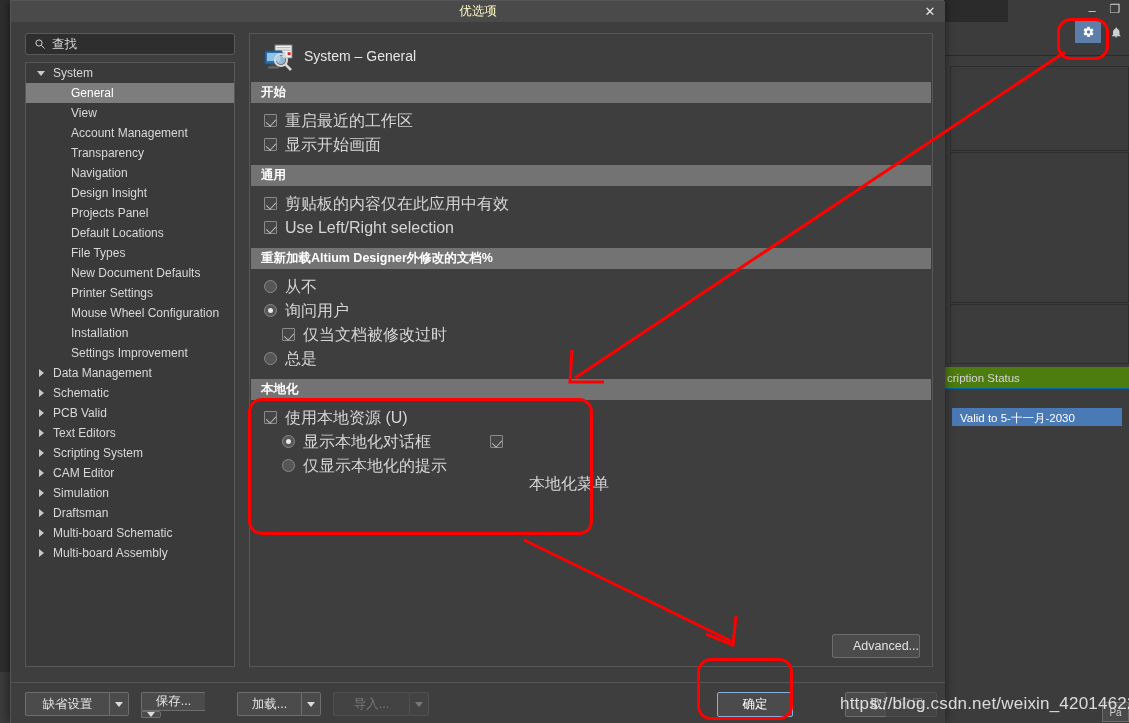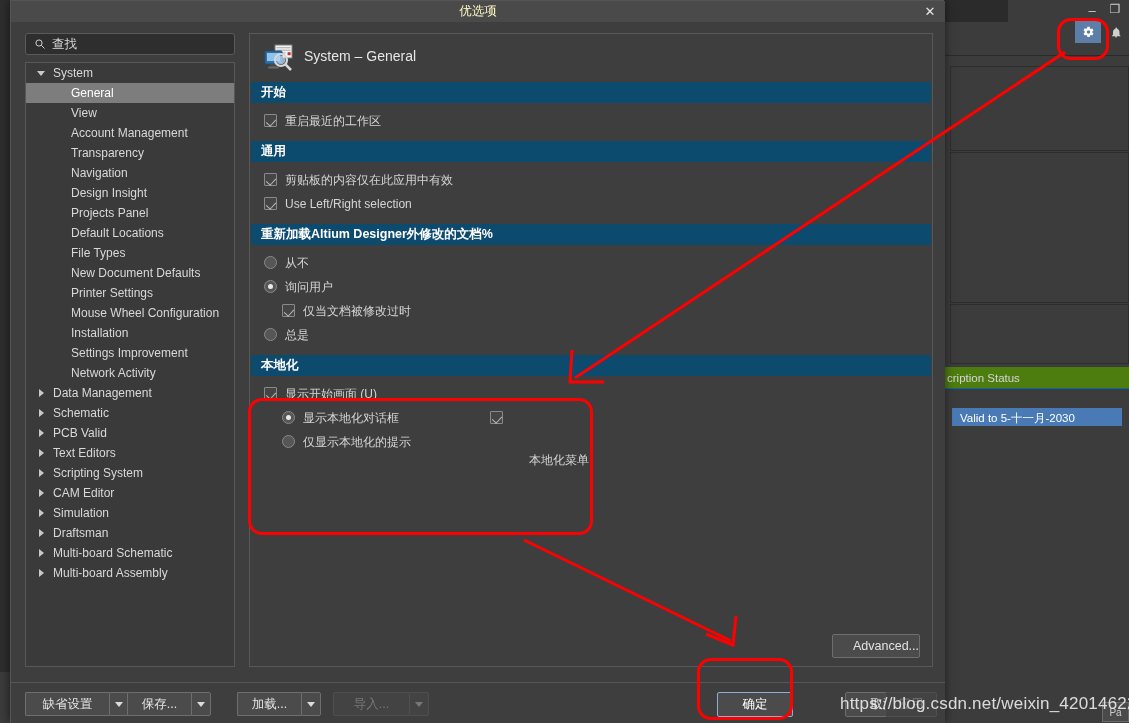--- a/index.html
+++ b/index.html
@@ -66,25 +66,25 @@
   .tnode.sel .lbl { color: #ffffff; }
   .tri-r { width:0;height:0;border-left:5px solid #c9c9c9;border-top:4px solid transparent;border-bottom:4px solid transparent; }
   .tri-d { width:0;height:0;border-top:5px solid #c9c9c9;border-left:4px solid transparent;border-right:4px solid transparent; }
 
   
   .content { position: absolute; left: 238px; top: 11px; width: 684px; height: 634px; background: #3e3e3e; border: 1px solid #585858; }
   .hdr { position: relative; height: 48px; }
   .hdr .ico { position:absolute; left: 14px; top: 10px; width: 30px; height: 28px; }
   .hdr .htxt { position:absolute; left: 54px; top: 14px; color: #e6e6e6; font-size: 14px; }
 
-  .section-bar { position: relative; height: 21px; background: #0c4a6e; margin: 0 1px; }
+  .section-bar { position: relative; height: 21px; background: #737373; margin: 0 1px; }
   .section-bar span { position:absolute; left: 10px; top: 0; line-height: 21px; color: #ffffff; font-size: 12.5px; font-weight: bold; }
 
   .opt { position: relative; height: 24px; }
-  .opt .lbl { position:absolute; top: 0; line-height: 24px; color: #d5d5d5; font-size: 12px; white-space: nowrap; }
+  .opt .lbl { position:absolute; top: 0; line-height: 24px; color: #d5d5d5; font-size: 16px; white-space: nowrap; }
 
   .cb { position:absolute; top: 5px; width: 13px; height: 13px; background: #454545; border: 1px solid #8a8a8a; border-radius: 1px; }
   .cb.on::after { content:""; position:absolute; left:3px; top:2px; width:5px; height:8px; border:solid #b9b9b9; border-width: 0 1.6px 1.6px 0; transform: rotate(42deg); }
   .rb { position:absolute; top: 5px; width: 13px; height: 13px; border-radius: 50%; background: #565656; border: 1px solid #8a8a8a; }
   .rb.on::after { content:""; position:absolute; left:3px; top:3px; width:5px; height:5px; border-radius:50%; background:#e9e9e9; }
 
   .adv-btn { position:absolute; right: 12px; bottom: 8px; width: 88px; height: 24px; background: #4b4b4b; border: 1px solid #6e6e6e; border-radius: 2px; color:#e2e2e2; font-size:12.5px; cursor:pointer;padding-left:20px; }
 
   
   .footer { position:absolute; left:0; top: 681px; width: 934px; height: 42px; background: #3e3e3e; border-top: 1px solid #565656; }
@@ -210,23 +210,20 @@
             <span class="lbl">Printer Settings</span>
           </div>
           <div class="tnode lvl1">
             <span class="lbl">Mouse Wheel Configuration</span>
           </div>
           <div class="tnode lvl1">
             <span class="lbl">Installation</span>
           </div>
           <div class="tnode lvl1">
             <span class="lbl">Settings Improvement</span>
-          </div>
-          <div class="tnode lvl1">
-            <span class="lbl">Network Activity</span>
           </div>
           <div class="tnode lvl0">
             <span class="arrow">
               <span class="tri-r"></span>
             </span>
             <span class="lbl">Data Management</span>
           </div>
           <div class="tnode lvl0">
             <span class="arrow">
               <span class="tri-r"></span>
@@ -306,20 +303,24 @@
 
         <div id="sections">
             <div class="section-bar">
               <span>开始</span>
             </div>
             <div style="padding: 6px 0px 8px;">
               <div class="opt">
                 <span class="cb on" style="left: 14px;"></span>
                 <span class="lbl" style="left: 35px;">重启最近的工作区</span>
               </div>
+              <div class="opt">
+                <span class="cb on" style="left: 14px;"></span>
+                <span class="lbl" style="left: 35px;">显示开始画面</span>
+              </div>
             </div>
             <div class="section-bar">
               <span>通用</span>
             </div>
             <div style="padding: 6px 0px 8px;">
               <div class="opt">
                 <span class="cb on" style="left: 14px;"></span>
                 <span class="lbl" style="left: 35px;">剪贴板的内容仅在此应用中有效</span>
               </div>
               <div class="opt">
@@ -347,21 +348,21 @@
                 <span class="rb" style="left: 14px;"></span>
                 <span class="lbl" style="left: 35px;">总是</span>
               </div>
             </div>
             <div class="section-bar">
               <span>本地化</span>
             </div>
             <div style="padding: 6px 0px 8px;">
               <div class="opt">
                 <span class="cb on" style="left: 14px;"></span>
-                <span class="lbl" style="left: 35px;">显示开始画面 (U)</span>
+                <span class="lbl" style="left: 35px;">使用本地资源 (U)</span>
               </div>
               <div class="opt">
                 <span class="rb on" style="left: 32px;"></span>
                 <span class="lbl" style="left: 53px;">显示本地化对话框</span>
                 <span class="cb on" style="left: 240px;"></span>
                 <span class="lbl" style="left: 279px; margin-top: 42px;">本地化菜单</span>
               </div>
               <div class="opt">
                 <span class="rb" style="left: 32px;"></span>
                 <span class="lbl" style="left: 53px;">仅显示本地化的提示</span>
@@ -375,21 +376,21 @@
     </div>
 
     <div class="footer">
       <div id="splits">
           <div class="splitbtn" style="left: 14px;">
             <div class="mn" style="width: 84px;">缺省设置</div>
             <div class="ar">
               <span class="tri-dn"></span>
             </div>
           </div>
-          <div class="splitbtn" style="left: 116px;">
+          <div class="splitbtn" style="left: 130px; flex-direction: column;">
             <div class="mn" style="width: 64px;">保存...</div>
             <div class="ar">
               <span class="tri-dn"></span>
             </div>
           </div>
           <div class="splitbtn" style="left: 226px;">
             <div class="mn" style="width: 64px;">加载...</div>
             <div class="ar">
               <span class="tri-dn"></span>
             </div>

